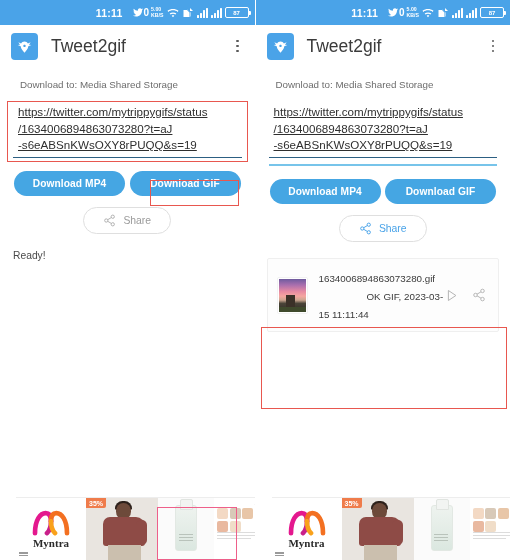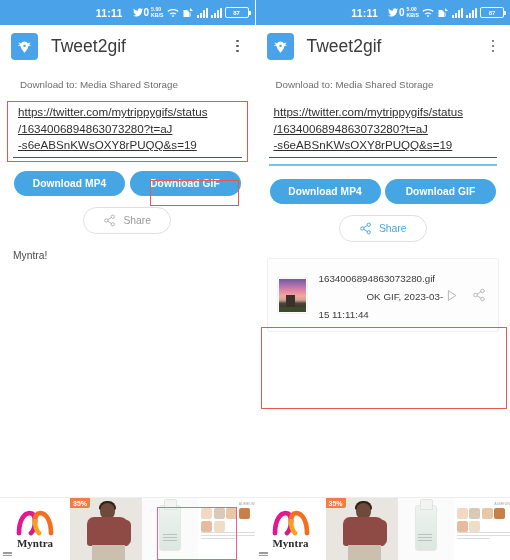--- a/index.html
+++ b/index.html
@@ -175,21 +175,21 @@
     height: 5px; background: #3f4a2c;
   }
   .fileinfo { margin-left: 12px; flex: 1; }
   .fname { font-size: 9.8px; color: #3a3a3a; line-height: 14px; }
   .fmeta { font-size: 9.8px; color: #3a3a3a; line-height: 14px; margin-top: 5px; margin-left: 48px; }
   .fileacts { display: flex; align-items: center; gap: 13px; margin-right: 2px; }
   .playicn { width: 15px; height: 15px; display: block; }
 
   
   .adstrip {
-    position: absolute; left: 0; bottom: 0;
+    position: absolute; left: 16px; bottom: 0;
     width: 255px; height: 62px;
     background: #f9a8d4;
     border-top: 1px solid #ededed;
     display: flex;
     overflow: hidden;
   }
   .adcell { position: relative; overflow: hidden; flex: none; background:#ffffff; }
   .ad-logo { width: 70px; display: flex; flex-direction: column; align-items: center; justify-content: center; }
   .myntra-m { width: 40px; height: 27px; display: block; }
   .myntra-t { font-size: 11px; color: #2b2b2b; font-weight: bold; margin-top: 1px; font-family: "Liberation Serif", serif; }
@@ -319,21 +319,21 @@
           <svg class="shr" width="13" height="13" viewBox="0 0 24 24">
             <circle cx="18" cy="5" r="3" fill="none" stroke="#b0b0b0" stroke-width="1.8"></circle>
             <circle cx="6" cy="12" r="3" fill="none" stroke="#b0b0b0" stroke-width="1.8"></circle>
             <circle cx="18" cy="19" r="3" fill="none" stroke="#b0b0b0" stroke-width="1.8"></circle>
             <path d="M8.6 10.6l6.8-4M8.6 13.4l6.8 4" fill="none" stroke="#b0b0b0" stroke-width="1.8"></path>
           </svg>
           <span>Share</span>
         </button>
       </div>
 
-      <div class="status">Myntra!</div>
+      <div class="status">Ready!</div>
     </div>
 
     <div class="adstrip">
       <div class="adcell ad-logo">
         <svg class="myntra-m" viewBox="0 0 60 40">
           <path d="M6 36 C6 16 14 6 22 6 C28 6 30 12 30 18" fill="none" stroke="#e4188e" stroke-width="7" stroke-linecap="round"></path>
           <path d="M54 36 C54 16 46 6 38 6 C32 6 30 12 30 18" fill="none" stroke="#f37021" stroke-width="7" stroke-linecap="round"></path>
           <path d="M30 18 C30 26 28 32 24 36" fill="none" stroke="#c9208a" stroke-width="7" stroke-linecap="round"></path>
           <path d="M30 18 C30 26 32 32 36 36" fill="none" stroke="#f9a11b" stroke-width="7" stroke-linecap="round"></path>
         </svg>

